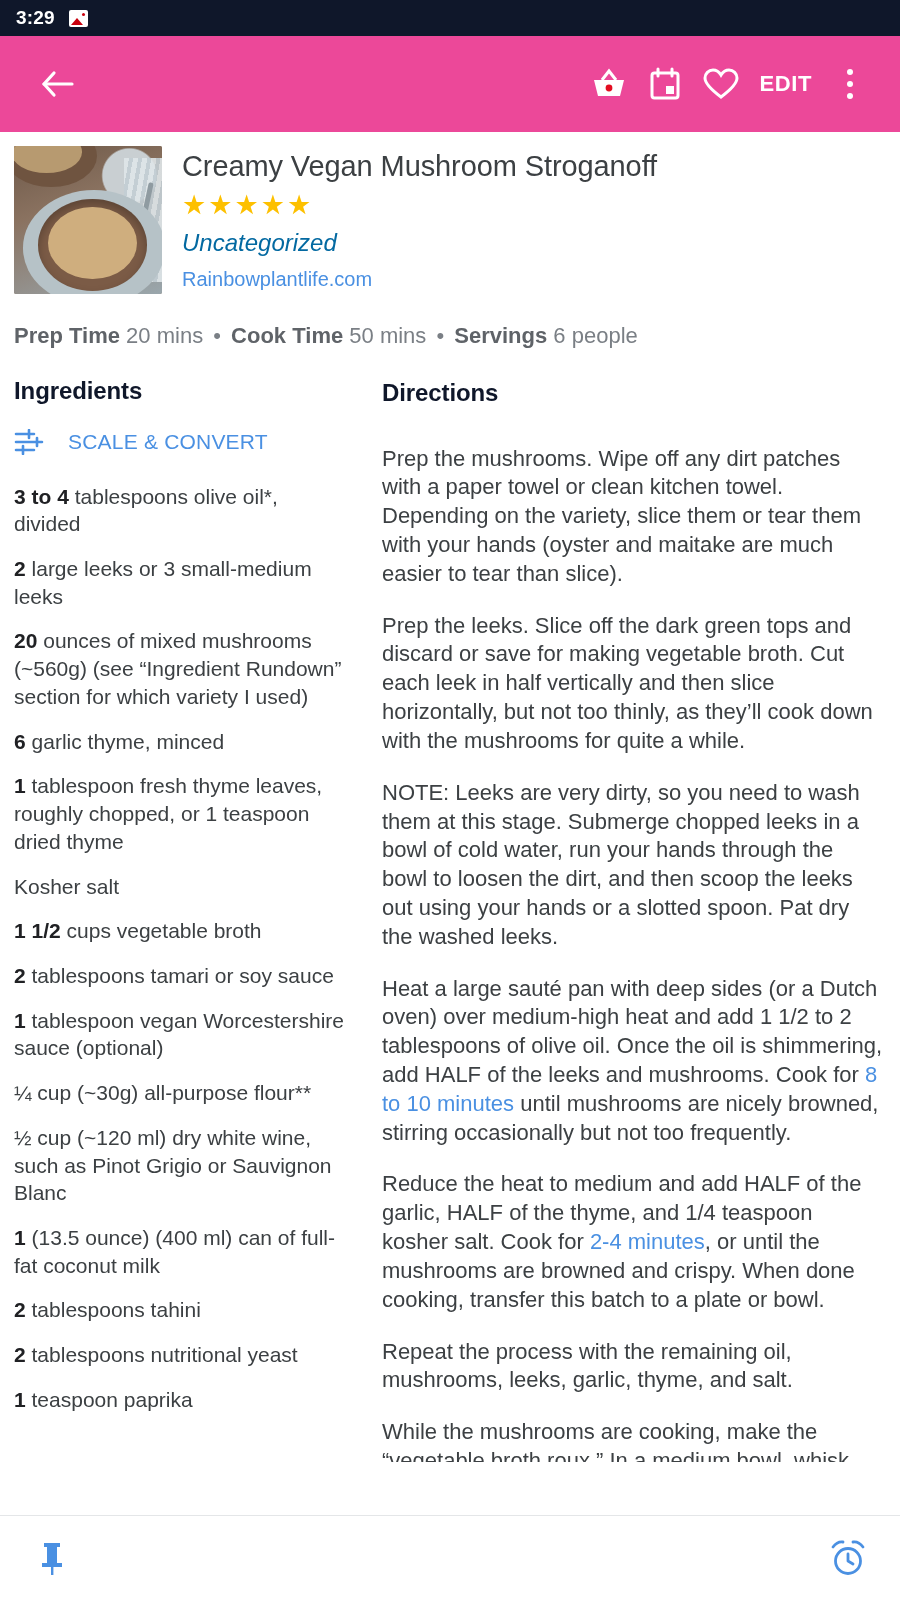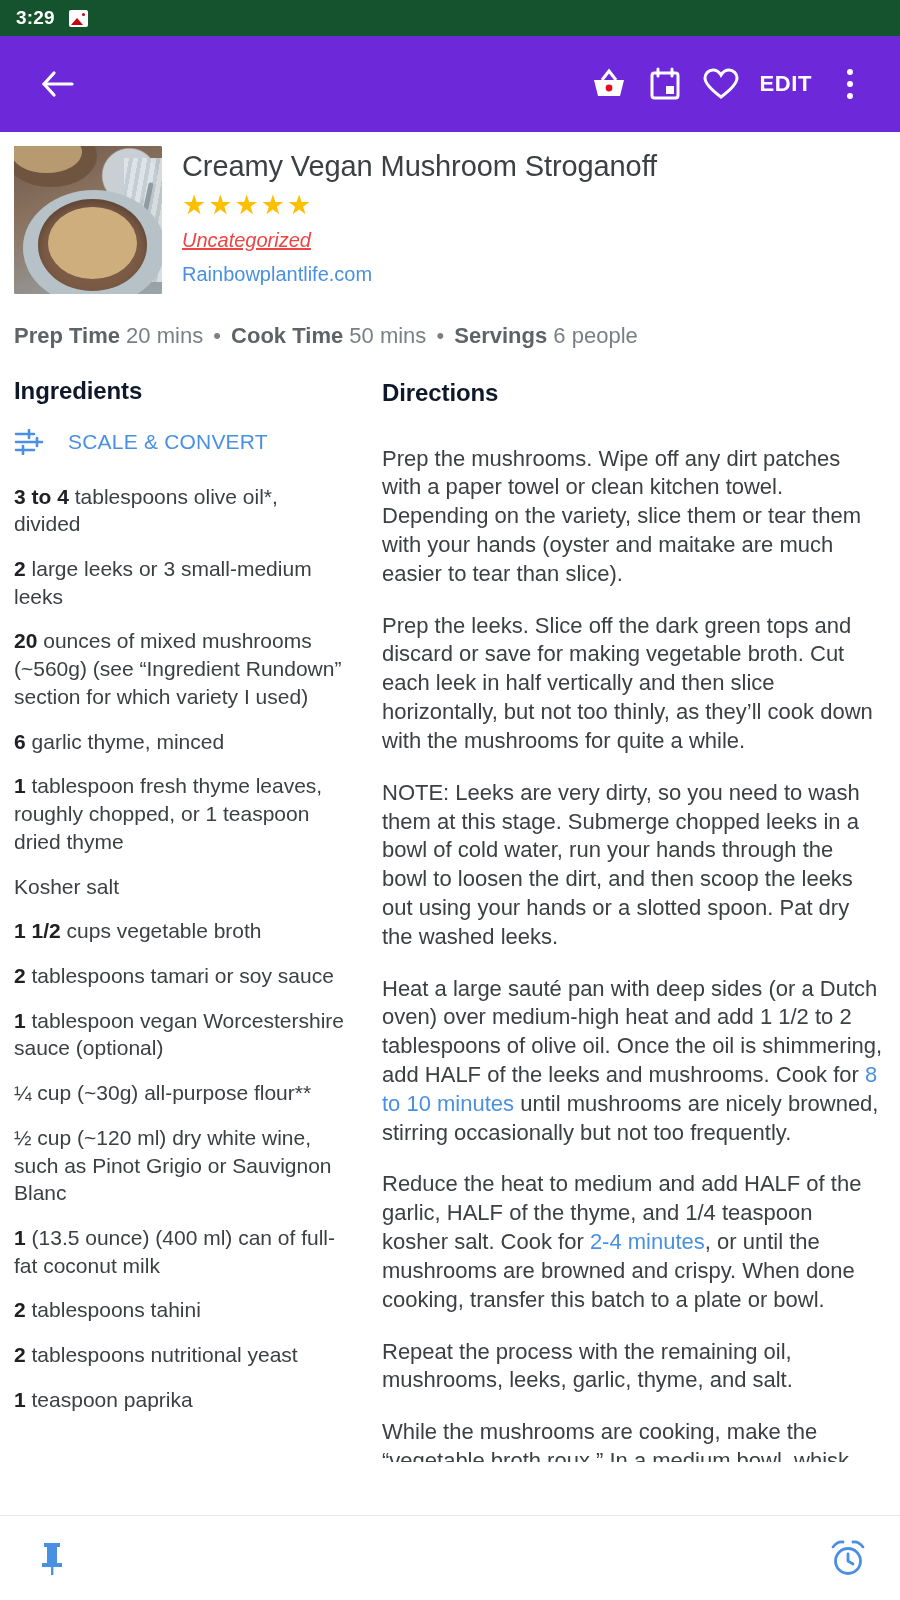--- a/index.html
+++ b/index.html
@@ -6,21 +6,21 @@
   html, body {
     width: 900px; height: 1600px;
     background: #ffffff;
     font-family: "Liberation Sans", sans-serif;
     overflow: hidden;
   }
   .screen { position: relative; width: 900px; height: 1600px; background:#fff; }
 
   
   .status-bar {
-    height: 36px; background: #14532d;
+    height: 36px; background: #0f172a;
     display: flex; align-items: center; gap: 14px;
     padding: 0 16px;
   }
   .status-time {
     color:#fff; font-size: 19px; font-weight: 700;
     letter-spacing: .2px;
   }
   .status-icons { display:flex; align-items:center; gap:10px; }
   .icon-image {
     width: 19px; height: 17px; background:#fff; border-radius:2px;
@@ -31,21 +31,21 @@
     width:0;height:0;border-left:6px solid transparent;
     border-right:6px solid transparent;border-bottom:7px solid #c9000e;
   }
   .icon-image::before{
     content:""; position:absolute; right:3px; top:3px;
     width:3px;height:3px;border-radius:50%;background:#c9000e;
   }
 
   
   .app-bar {
-    height: 96px; background: #6d28d9;
+    height: 96px; background: #ec4899;
     display: flex; align-items: center;
     padding: 0 22px 0 30px;
     text-align: center;
   }
   .app-bar-spacer { flex: 1; }
   .bar-btn {
     height: 56px; min-width: 56px;
     display:flex; align-items:center; justify-content:center;
     color:#fff;
   }
@@ -114,23 +114,22 @@
   }
 
   .head-info { flex:1; padding-top: 4px; min-width:0; }
   .recipe-title {
     font-size: 29px; color:#3c4043; line-height:1.12;
     font-weight: 400; letter-spacing: -.1px;
   }
   .stars { margin-top: 10px; display:flex; gap:2px; }
   .stars span { color:#fdc000; font-size: 27px; line-height:1; }
   .category {
-    margin-top: 10px; font-size: 20px; color:#ef4444;
+    margin-top: 10px; font-size: 24px; color:#0369a1;
     font-style: italic;
-    text-decoration: underline;
   }
   .source-link {
     margin-top: 11px; font-size: 20px; color:#4a90e2;
     cursor: pointer;
   }
 
   
   .meta {
     padding: 28px 16px 0 14px;
     font-size: 22px; color:#7a7f85; line-height:1.3;

